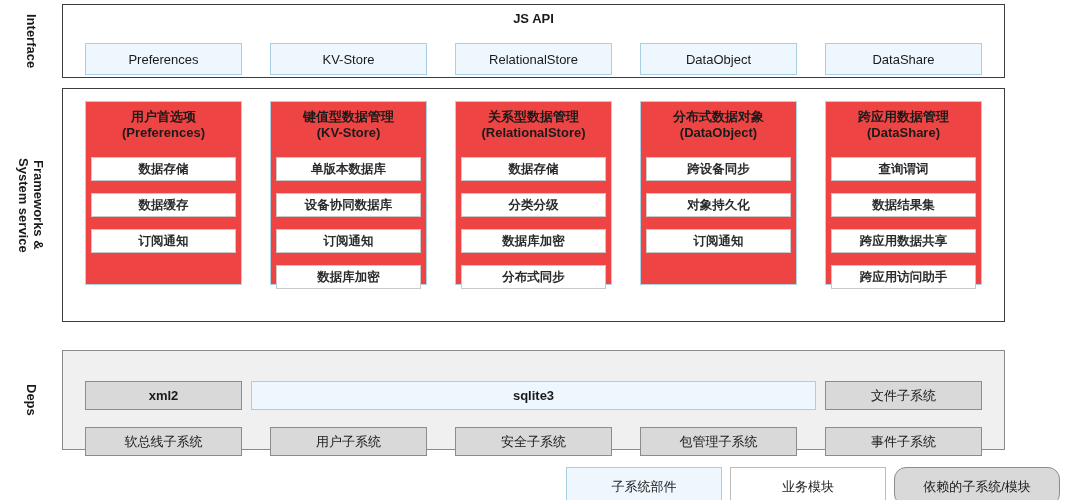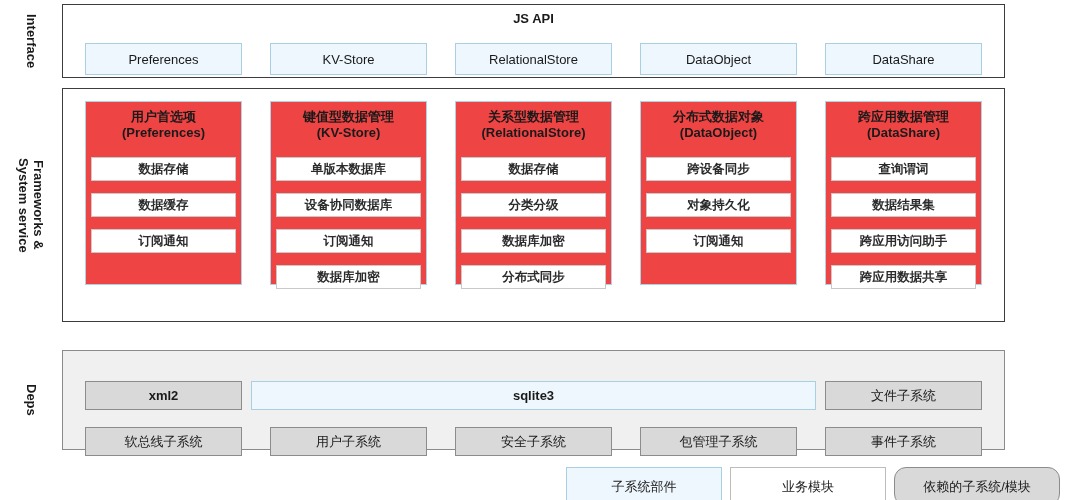--- a/index.html
+++ b/index.html
@@ -208,22 +208,22 @@
         <div class="box box-white fw-item">订阅通知</div>
       </div>
 
       <div class="fw-col">
         <div class="fw-col-title">
           <div>跨应用数据管理</div>
           <div>(DataShare)</div>
         </div>
         <div class="box box-white fw-item">查询谓词</div>
         <div class="box box-white fw-item">数据结果集</div>
+        <div class="box box-white fw-item">跨应用数据共享</div>
         <div class="box box-white fw-item">跨应用访问助手</div>
-        <div class="box box-white fw-item">跨应用数据共享</div>
       </div>
 
     </div>
   </div>
 
   <div class="section" id="sec-deps">
     <div class="deps-row" id="deps-row1">
       <div class="box box-gray dep-box" id="xml2-box">xml2</div>
       <div class="box box-blue" id="sqlite-box">sqlite3</div>
       <div class="box box-gray dep-box">文件子系统</div>

